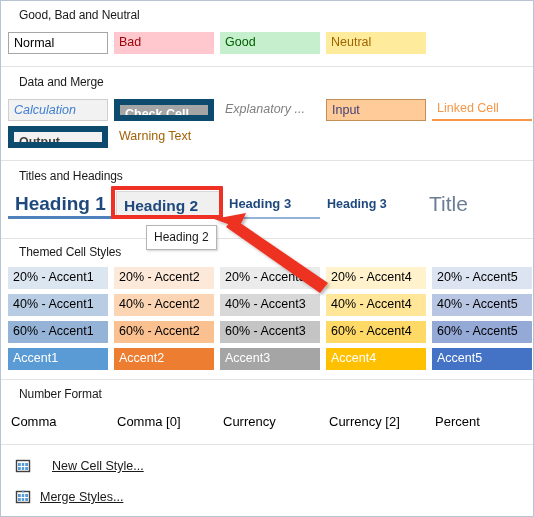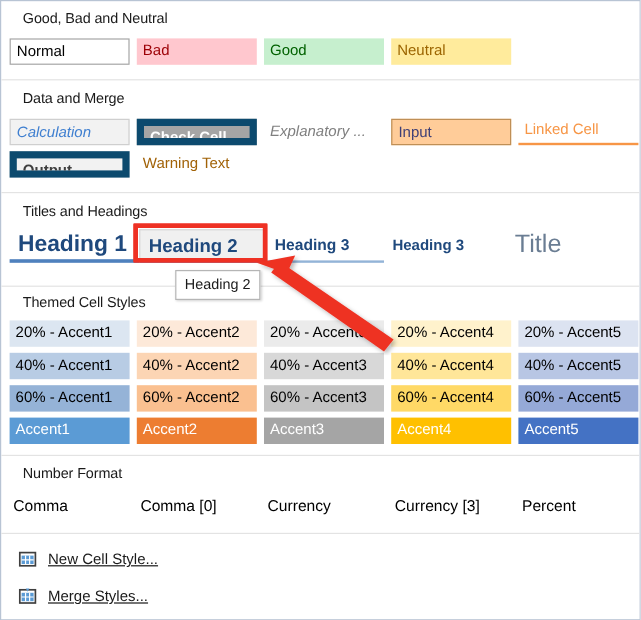--- a/index.html
+++ b/index.html
@@ -201,27 +201,27 @@
       <div class="row" style="margin-bottom: 5px;"><div class="cell" style="background: rgb(184, 204, 228); color: rgb(0, 0, 0);"><span>40% - Accent1</span></div><div class="cell" style="background: rgb(252, 213, 180); color: rgb(0, 0, 0);"><span>40% - Accent2</span></div><div class="cell" style="background: rgb(216, 216, 216); color: rgb(0, 0, 0);"><span>40% - Accent3</span></div><div class="cell" style="background: rgb(255, 230, 153); color: rgb(0, 0, 0);"><span>40% - Accent4</span></div><div class="cell" style="background: rgb(184, 198, 228); color: rgb(0, 0, 0);"><span>40% - Accent5</span></div></div>
       <div class="row" style="margin-bottom: 5px;"><div class="cell" style="background: rgb(149, 179, 215); color: rgb(0, 0, 0);"><span>60% - Accent1</span></div><div class="cell" style="background: rgb(250, 192, 144); color: rgb(0, 0, 0);"><span>60% - Accent2</span></div><div class="cell" style="background: rgb(196, 196, 196); color: rgb(0, 0, 0);"><span>60% - Accent3</span></div><div class="cell" style="background: rgb(255, 217, 102); color: rgb(0, 0, 0);"><span>60% - Accent4</span></div><div class="cell" style="background: rgb(149, 169, 215); color: rgb(0, 0, 0);"><span>60% - Accent5</span></div></div>
       <div class="row" style="margin-bottom: 0px;"><div class="cell" style="background: rgb(91, 155, 213); color: rgb(255, 255, 255);"><span>Accent1</span></div><div class="cell" style="background: rgb(237, 125, 49); color: rgb(255, 255, 255);"><span>Accent2</span></div><div class="cell" style="background: rgb(165, 165, 165); color: rgb(255, 255, 255);"><span>Accent3</span></div><div class="cell" style="background: rgb(255, 192, 0); color: rgb(255, 255, 255);"><span>Accent4</span></div><div class="cell" style="background: rgb(68, 114, 196); color: rgb(255, 255, 255);"><span>Accent5</span></div></div>
     </div>
   <div style="height:9px"></div>
   <div class="divider"></div>
 
   <div style="height:7px"></div>
   <div class="section-header">Number Format</div>
   <div style="height:10px"></div>
-  <div class="row" id="row-num"><div class="numcell"><span>Comma</span></div><div class="numcell"><span>Comma [0]</span></div><div class="numcell"><span>Currency</span></div><div class="numcell"><span>Currency [3]</span></div><div class="numcell"><span>Percent</span></div></div>
+  <div class="row" id="row-num"><div class="numcell"><span>Comma</span></div><div class="numcell"><span>Comma [0]</span></div><div class="numcell"><span>Currency</span></div><div class="numcell"><span>Currency [2]</span></div><div class="numcell"><span>Percent</span></div></div>
   <div style="height:11px"></div>
   <div class="divider"></div>
 
   <div style="height:10px"></div>
   <div id="commands">
-      <div class="cmd" style="margin-bottom: 9px;">
+      <div class="cmd" style="margin-bottom: 9px; gap: 12px;">
         <span class="ico"><svg width="16" height="16" viewBox="0 0 16 16">
             <rect x="1.5" y="2.5" width="13" height="11" fill="#ffffff" stroke="#3f3f3f" stroke-width="1.4"></rect>
             <rect x="3" y="5" width="10" height="7" fill="#5b9bd5"></rect>
             <line x1="3" y1="8.5" x2="13" y2="8.5" stroke="#ffffff" stroke-width="1"></line>
             <line x1="6.3" y1="5" x2="6.3" y2="12" stroke="#ffffff" stroke-width="1"></line>
             <line x1="9.7" y1="5" x2="9.7" y2="12" stroke="#ffffff" stroke-width="1"></line>
           </svg></span>
         <span class="lbl">New Cell Style...</span>
       </div>
       <div class="cmd" style="margin-bottom: 9px;">

